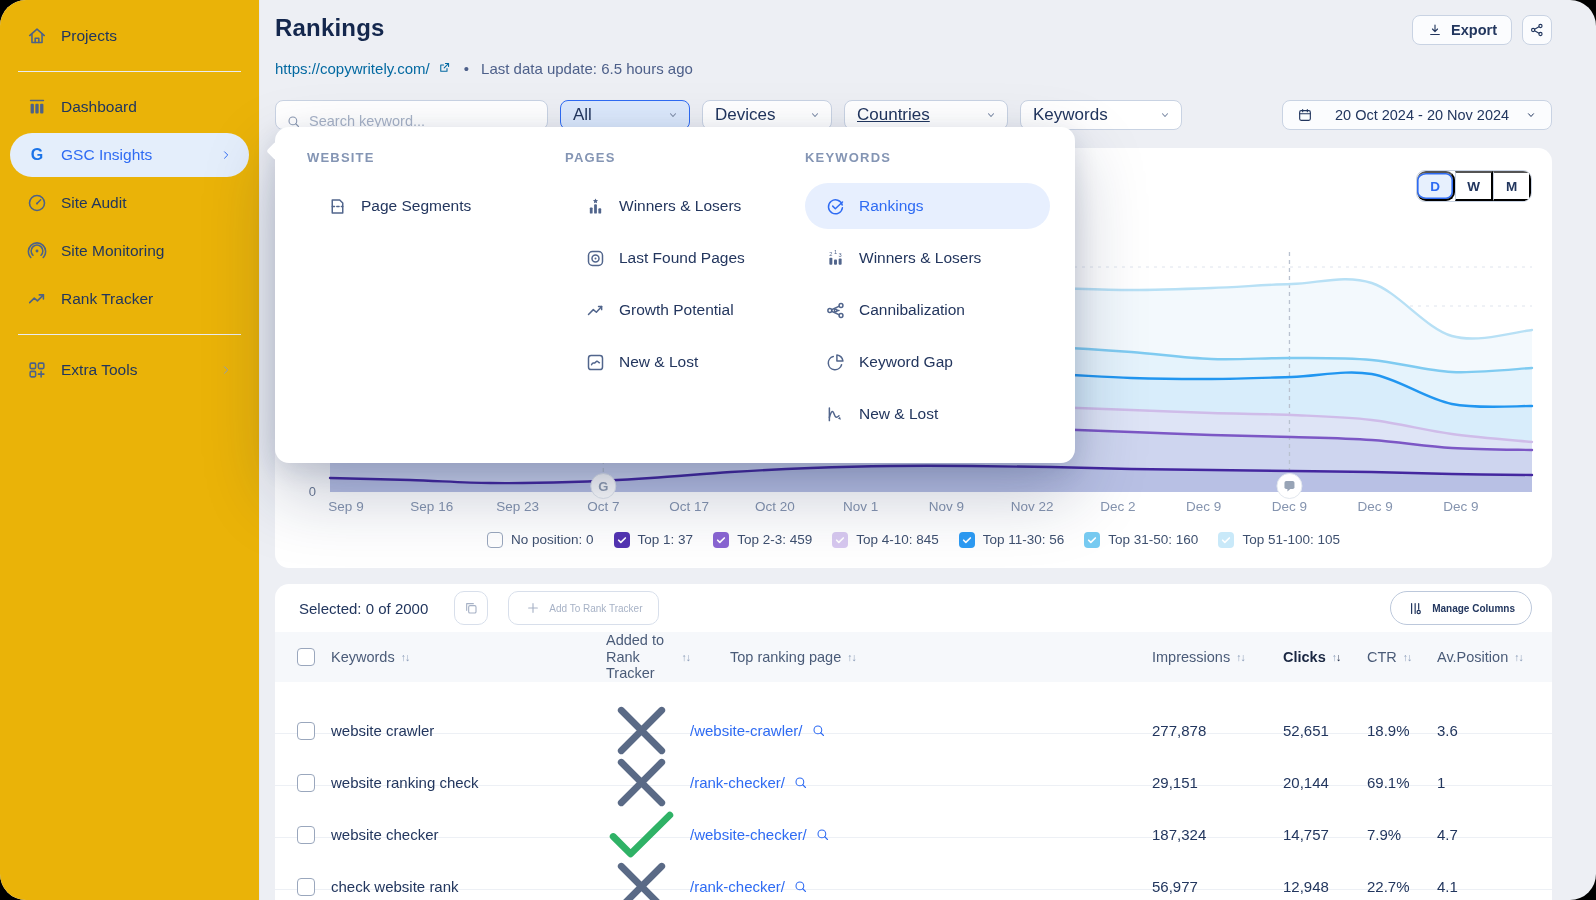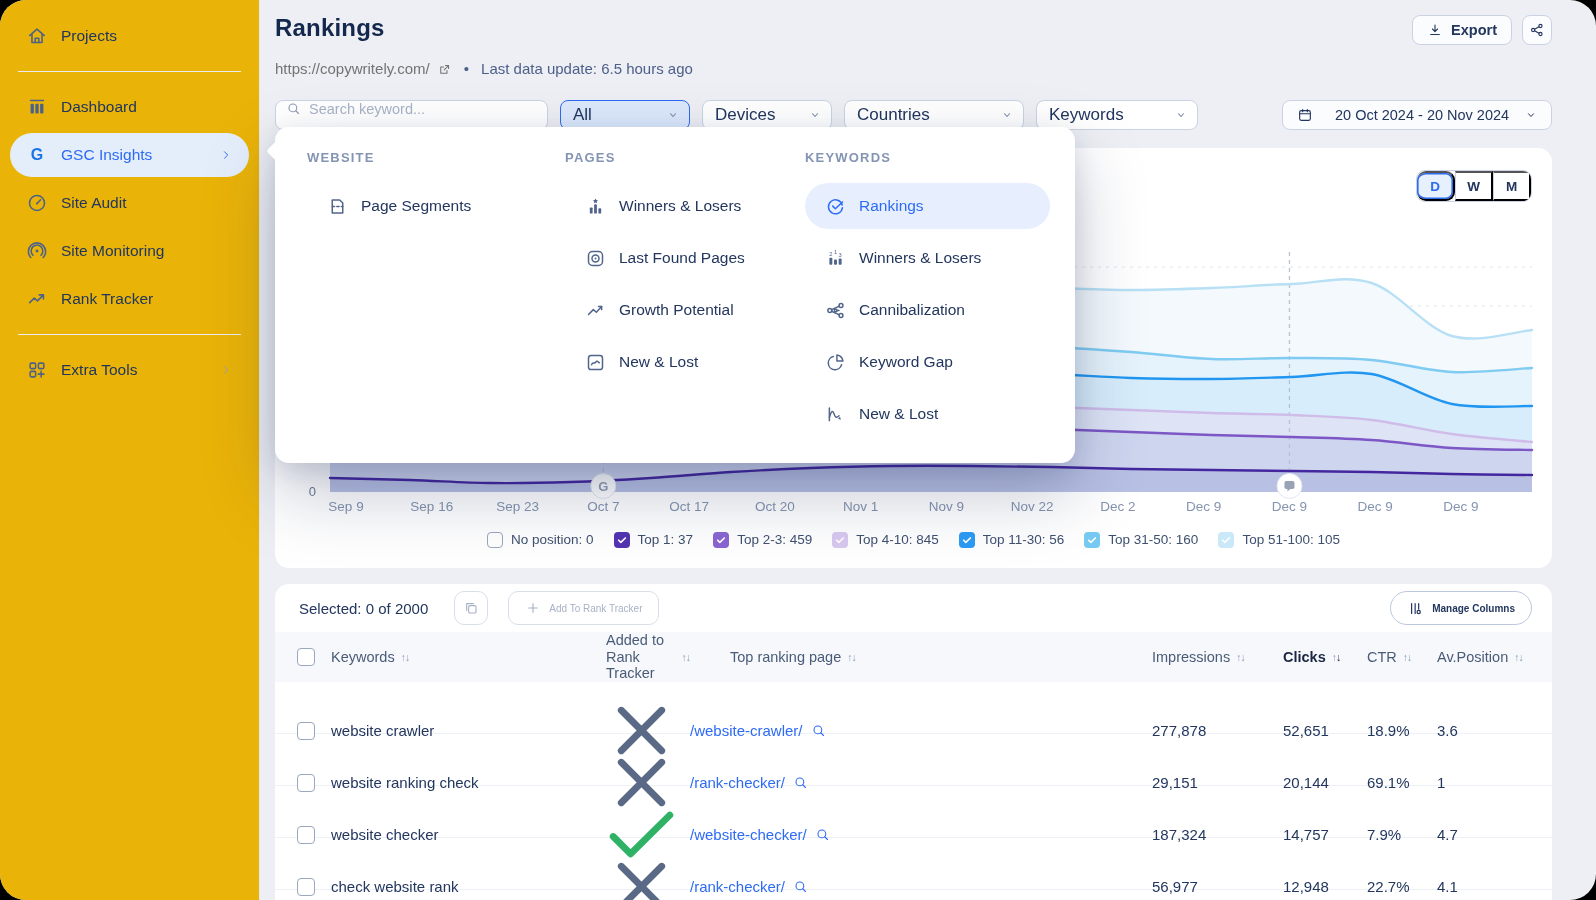--- a/index.html
+++ b/index.html
@@ -13,30 +13,30 @@
   .side-item.active{background:#e4eefb;color:#2e6bf3}
   .side-item.active .ic{color:#1a73e8}
   .side-item .chev{margin-left:auto;width:14px;height:14px;color:#8fa0bb}
   .side-item.active .chev{color:#2e6bf3}
   .side-divider{height:1px;background:#e9ecf2;margin:13px 18px}
   .ic svg{width:100%;height:100%;display:block}
 
   
   .page-title{position:absolute;left:275px;top:14px;font-size:24px;font-weight:700;color:#14274d;letter-spacing:.2px}
   .subheader{position:absolute;left:275px;top:60px;display:flex;align-items:center;gap:12px;font-size:15px;color:#4e608a}
-  .site-link{display:flex;gap:7px;align-items:flex-end;color:#737373;text-decoration:none;cursor:pointer}
+  .site-link{display:flex;gap:7px;align-items:flex-start;color:#0369a1;text-decoration:none;cursor:pointer}
   .site-link .ic{width:15px;height:15px}
   .header-actions{position:absolute;top:15px;right:44px;display:flex;gap:10px}
   .btn{display:flex;align-items:center;justify-content:center;gap:8px;height:30px;background:#fbfcfe;border:1px solid #c9d3e3;border-radius:8px;font-size:14.5px;font-weight:600;color:#22365e;padding:0 14px;cursor:pointer;font-family:inherit}
   .btn .ic{width:16px;height:16px;color:#22365e}
   .icon-btn{width:30px;padding:0}
 
   
   .filters{position:absolute;left:275px;top:100px;display:flex;gap:12px;height:30px}
-  .search-box{width:273px;display:flex;align-items:flex-start;gap:8px;background:#fff;border:1px solid #c9d3e3;border-radius:8px;padding:0 10px}
+  .search-box{width:273px;display:flex;align-items:flex-end;gap:8px;background:#fff;border:1px solid #c9d3e3;border-radius:8px;padding:0 10px}
   .search-box .ic{width:15px;height:15px;color:#8b99b2;flex:none}
   .search-box input{border:0;outline:0;font-size:14.5px;color:#22365e;width:100%;font-family:inherit;background:transparent}
   ::placeholder{color:#a8b3c7}
   .select{display:flex;align-items:center;justify-content:space-between;background:#fff;border:1px solid #c9d3e3;border-radius:8px;padding:0 10px 0 12px;font-size:17px;color:#22365e;cursor:pointer}
   .select.active{background:#dce9fc;border:1.5px solid #2e6bf3}
   .select .caret{width:12px;height:12px;color:#7b8aa5;flex:none}
   .date-btn{position:absolute;right:44px;top:100px;width:270px;justify-content:flex-start;font-weight:500}
   .date-btn .caret{margin-left:auto;width:12px;height:12px;color:#7b8aa5}
   .date-btn .ic{color:#22365e}
 
@@ -236,21 +236,21 @@
           </span>
         </div>
         <div class="select" style="width: 130px;">
           <span>Devices</span>
           <span class="ic caret">
             <svg viewBox="0 0 24 24" fill="none" stroke="currentColor" stroke-width="2.2" stroke-linecap="round" stroke-linejoin="round" width="100%" height="100%">
               <path d="M7 9.5 12 15l5-5.5"></path>
             </svg>
           </span>
         </div>
-        <div class="select" style="width: 180px;">
+        <div class="select" style="width: 164px; text-decoration: underline;">
           <span>Countries</span>
           <span class="ic caret">
             <svg viewBox="0 0 24 24" fill="none" stroke="currentColor" stroke-width="2.2" stroke-linecap="round" stroke-linejoin="round" width="100%" height="100%">
               <path d="M7 9.5 12 15l5-5.5"></path>
             </svg>
           </span>
         </div>
         <div class="select" style="width: 162px;">
           <span>Keywords</span>
           <span class="ic caret">

